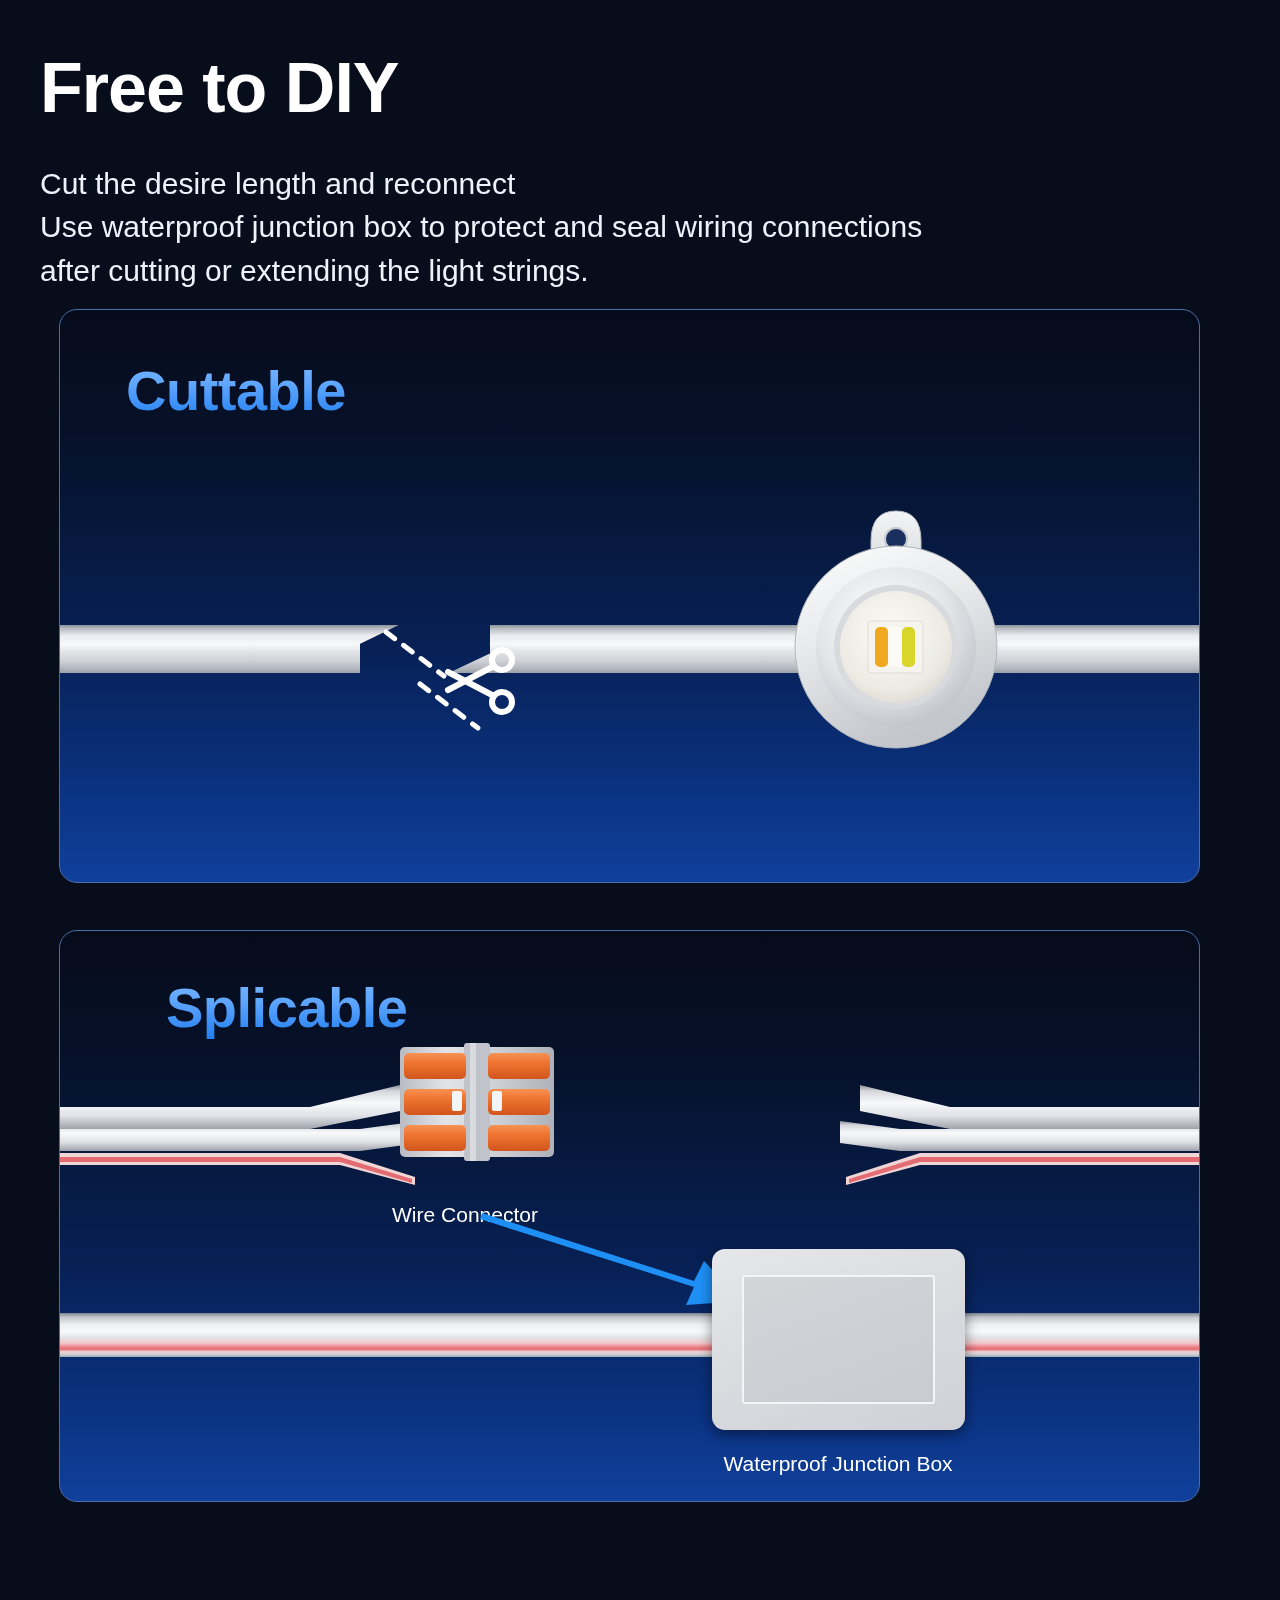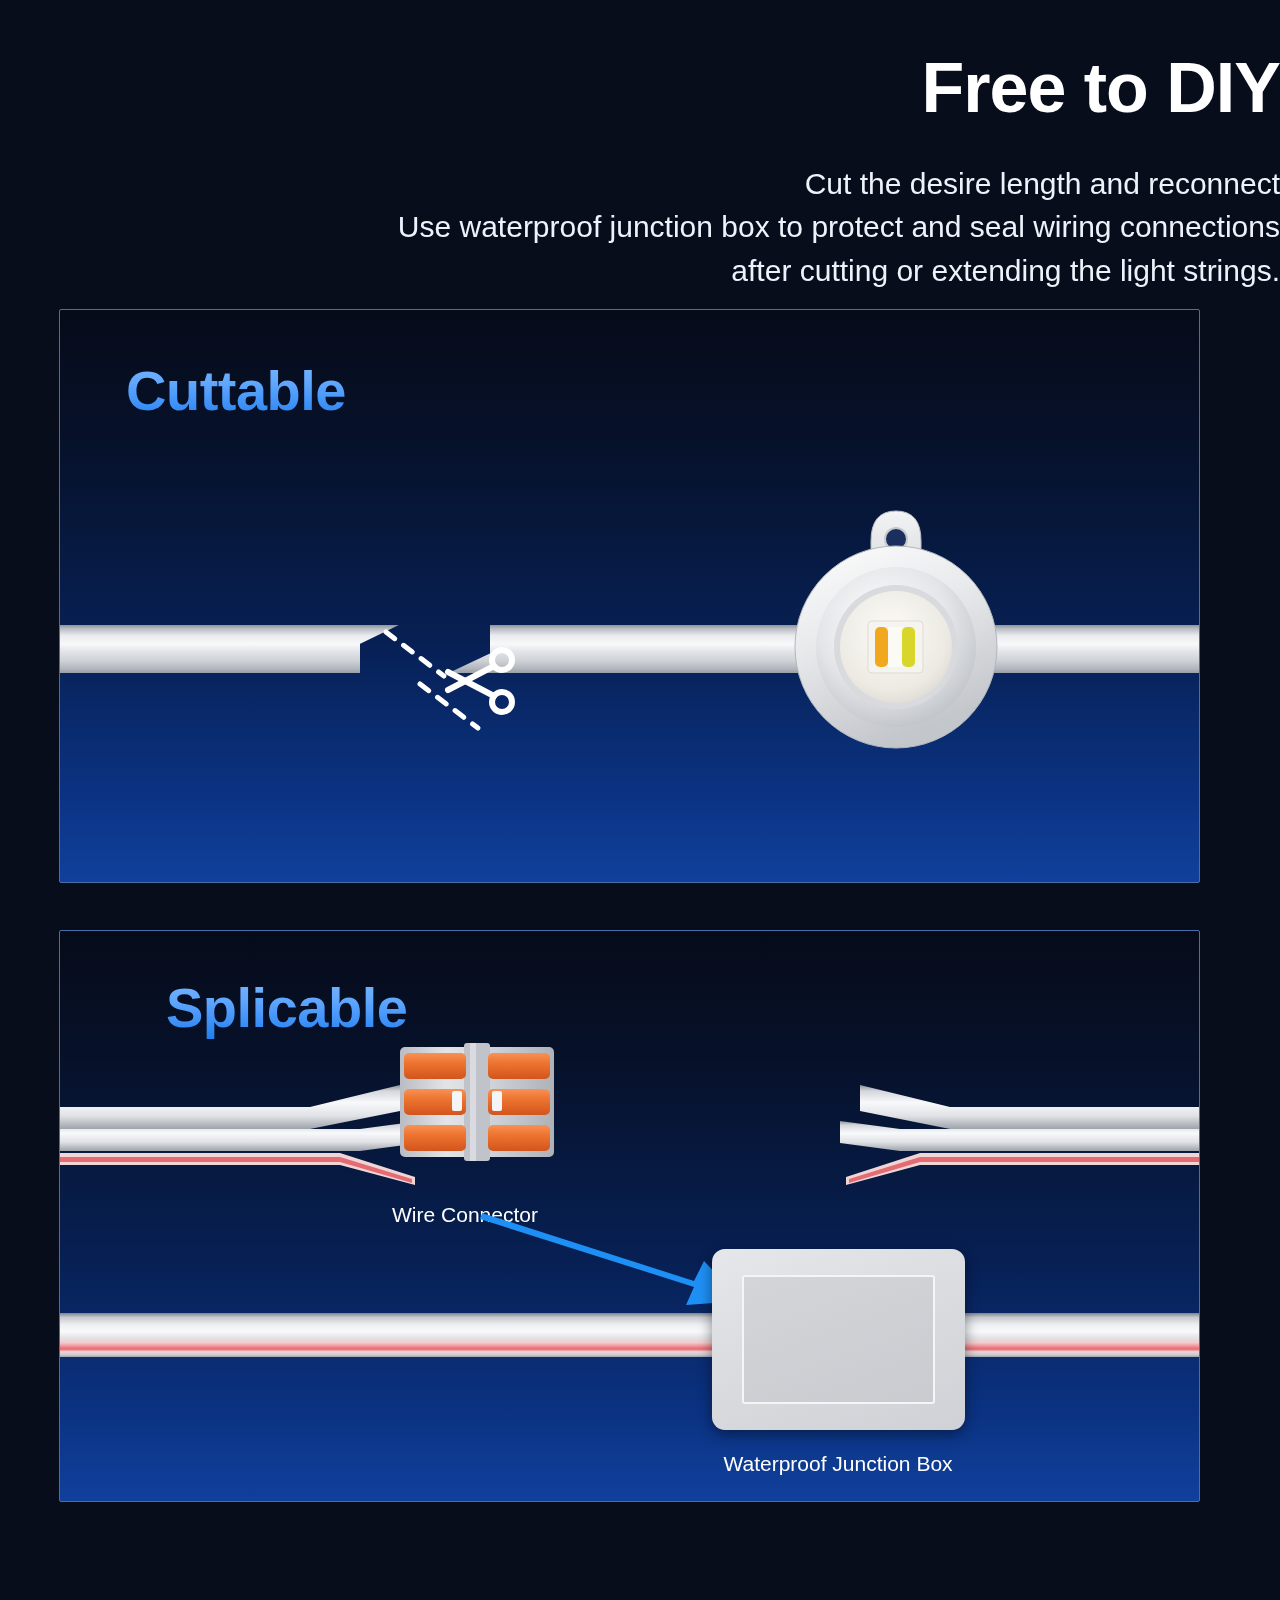--- a/index.html
+++ b/index.html
@@ -7,21 +7,21 @@
   body {
     width: 1280px;
     height: 1600px;
     background: #080d1c;
     font-family: "Liberation Sans", sans-serif;
     overflow: hidden;
     position: relative;
   }
 
   
-  .header { text-align: right; padding-top: 52px; }
+  .header { text-align: left; padding-top: 52px; padding-left: 40px; }
 
   .title {
     font-size: 70px;
     font-weight: bold;
     color: #ffffff;
     letter-spacing: -1px;
     line-height: 1.05;
   }
 
   .subtitle {
@@ -31,21 +31,21 @@
     line-height: 1.45;
     font-weight: 300;
   }
 
   
   .panel {
     position: absolute;
     left: 59px;
     width: 1141px;
     border: 1px solid #4a6ea8;
-    border-radius: 2px;
+    border-radius: 18px;
     background: linear-gradient(180deg,
                 #060b1a 0%,
                 #061129 22%,
                 #072054 58%,
                 #0b3383 85%,
                 #10409c 100%);
     overflow: hidden;
   }
 
   #panel-cuttable { top: 309px; height: 574px; }

